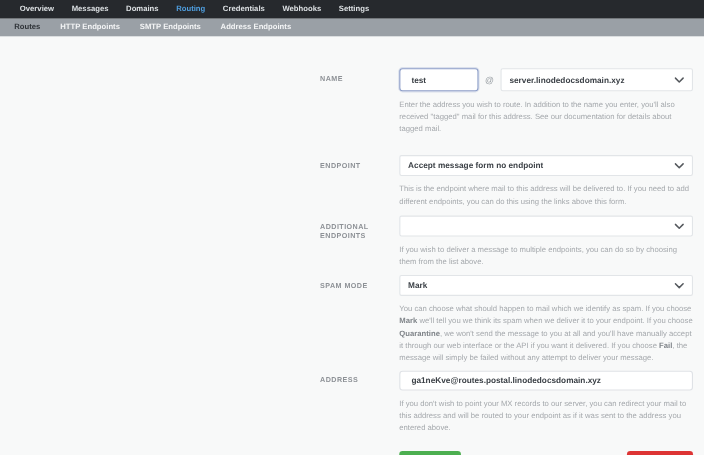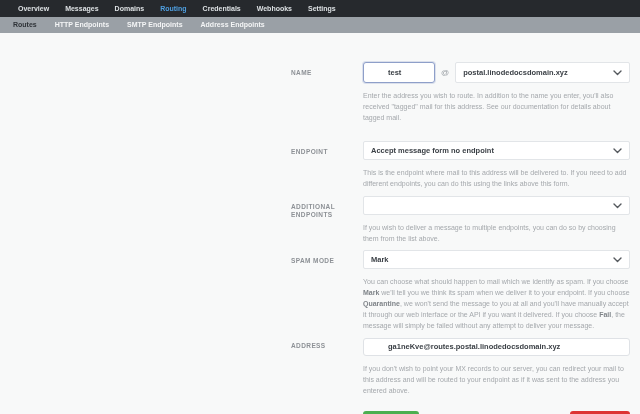--- a/index.html
+++ b/index.html
@@ -80,21 +80,21 @@
 
   .textinput {
     height:21px;
     background:#fff;
     border:1px solid #dfe2e6;
     border-radius:3px;
     font-family:"Liberation Sans", sans-serif;
     font-size:7.5px;
     font-weight:600;
     color:#3b4046;
-    padding:0 24px;
+    padding:0 10px;
     outline:none;
     width:100%;
   }
   .textinput.focused {
     border:1px solid #8e9fc9;
     box-shadow:0 0 0 1px rgba(130,150,200,0.25);
   }
 
   .selectbox {
     height:19px;
@@ -170,21 +170,21 @@
 
 <div class="form">
 
   <div class="row r1">
     <div class="flabel">NAME</div>
     <div class="ctrlwrap">
       <div class="name-line">
         <input class="textinput nameinput focused" type="text" value="test" style="">
         <span class="at">@</span>
         <div class="selectbox">
-          <span class="selval">postal.linodedocsdomain.xyz</span>
+          <span class="selval">server.linodedocsdomain.xyz</span>
           <svg class="chev" width="9" height="6" viewBox="0 0 9 6">
               <polyline points="1,1 4.5,4.5 8,1" fill="none" stroke="#55595e" stroke-width="1.4" stroke-linecap="round" stroke-linejoin="round"></polyline>
             </svg>
         </div>
       </div>
       <div class="helptext">Enter the address you wish to route. In addition to the name you enter, you'll also received "tagged" mail for this address. See our documentation for details about tagged mail.</div>
     </div>
   </div>
 
   <div class="row r2">

